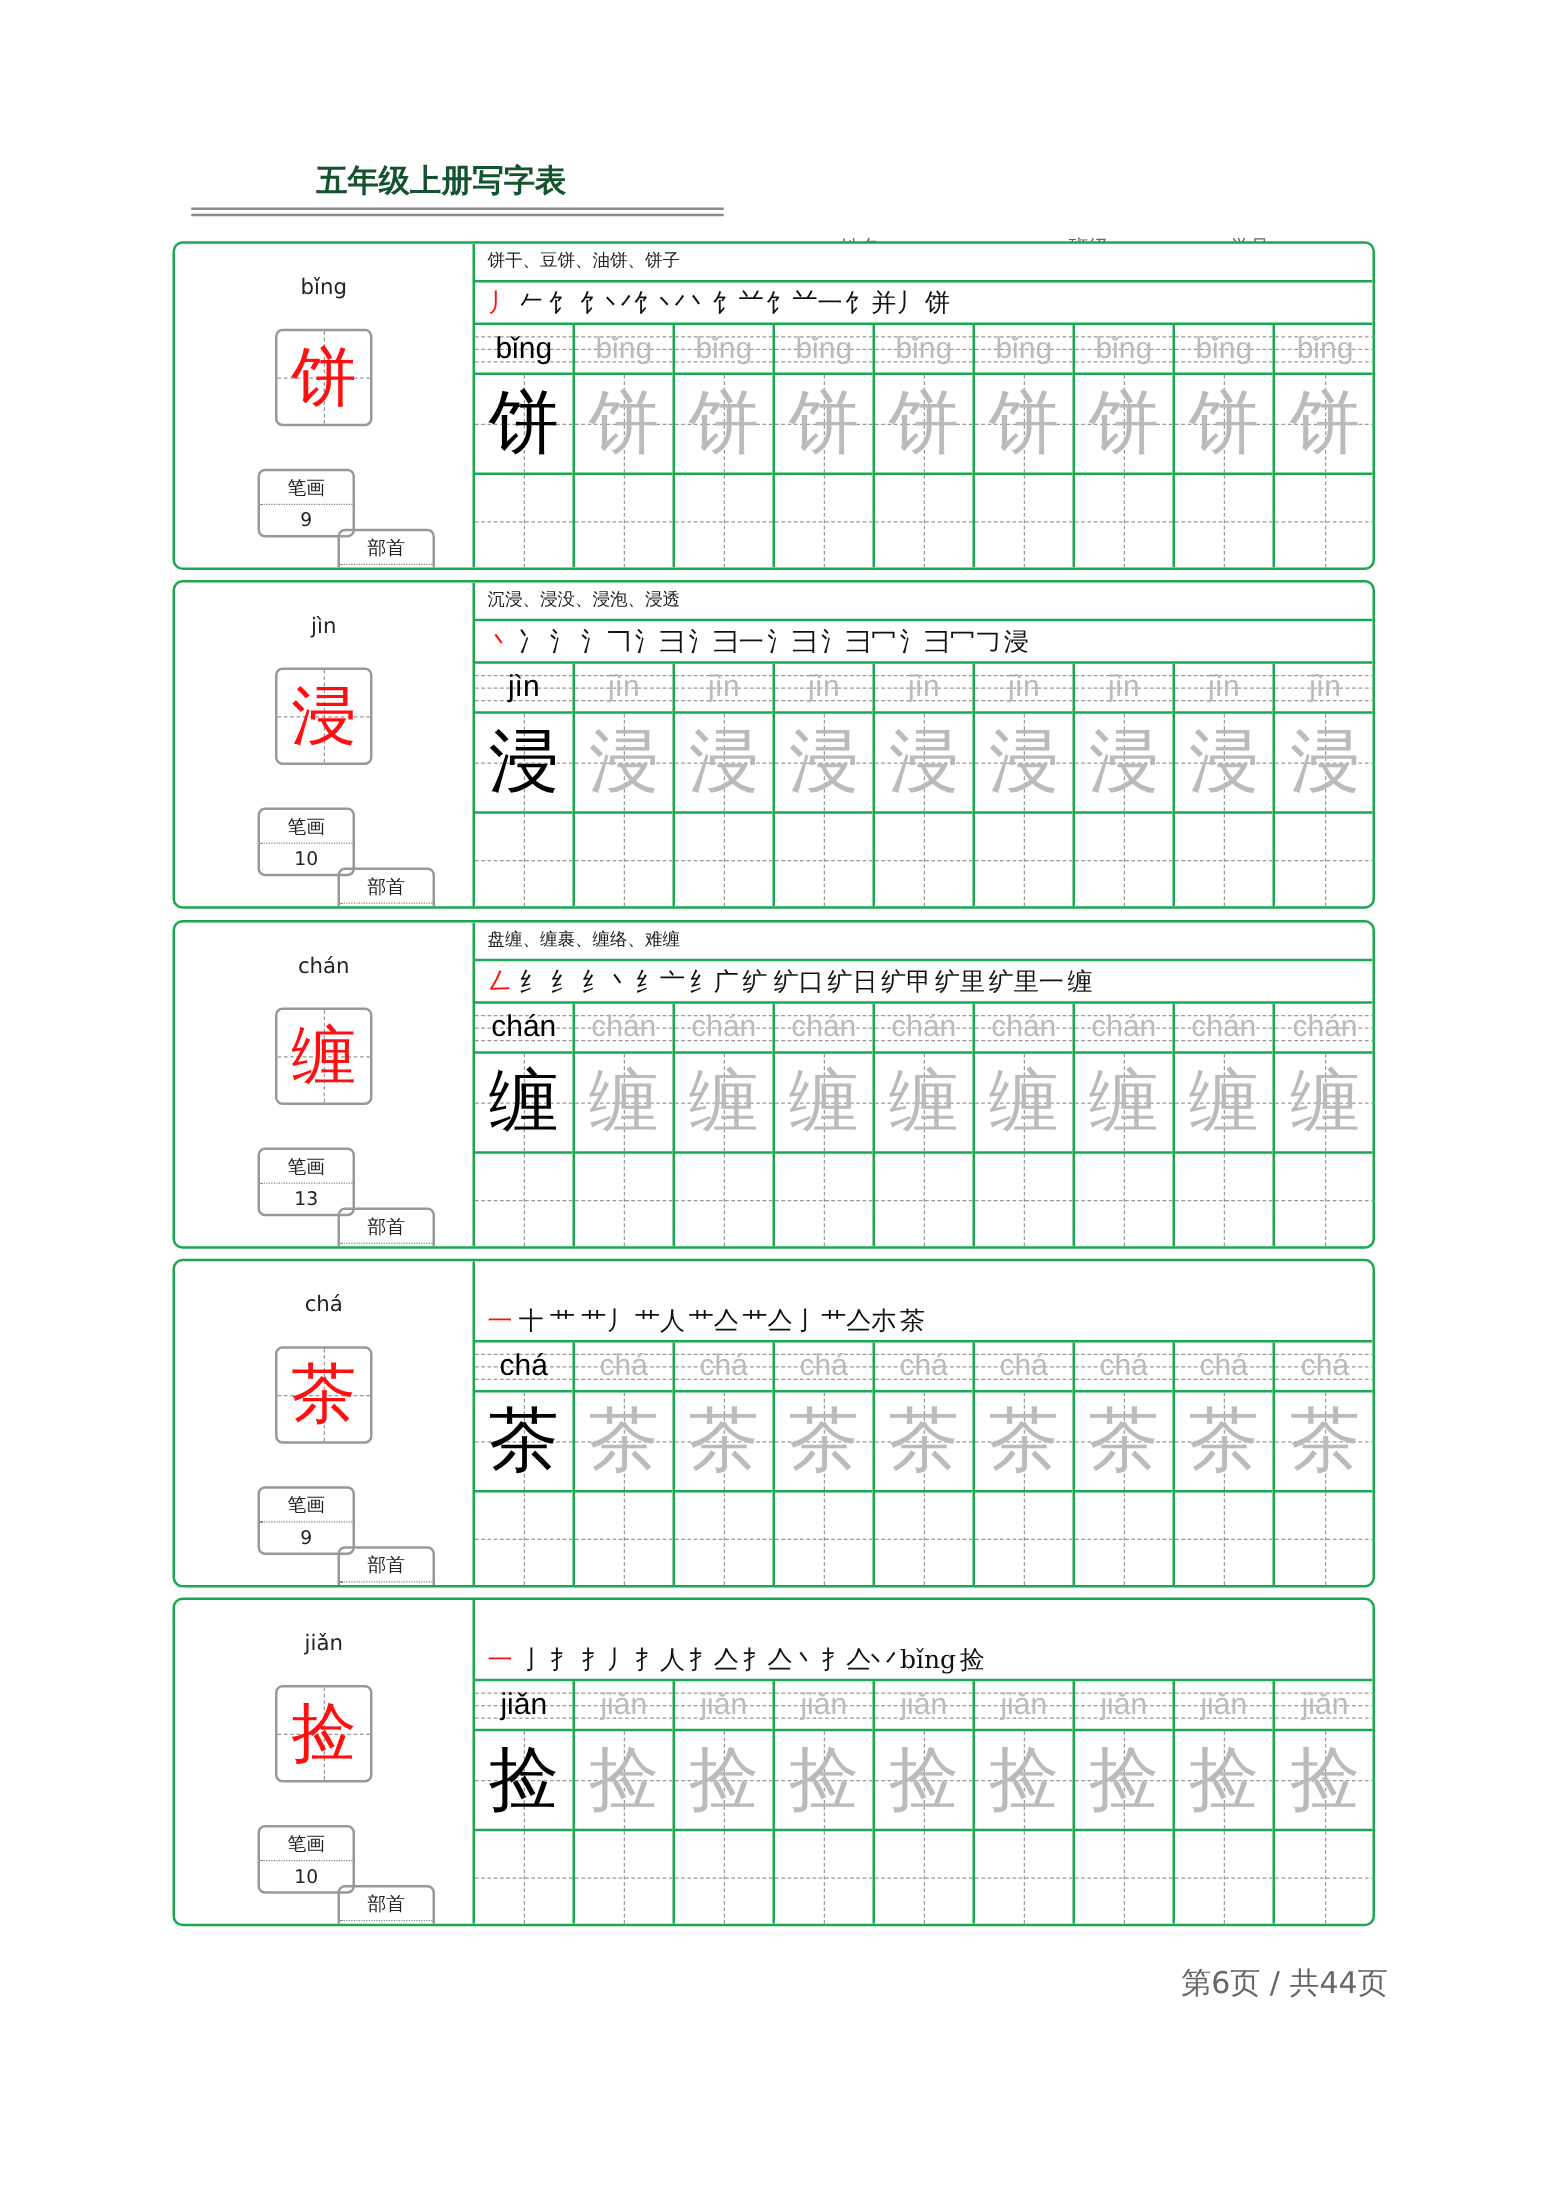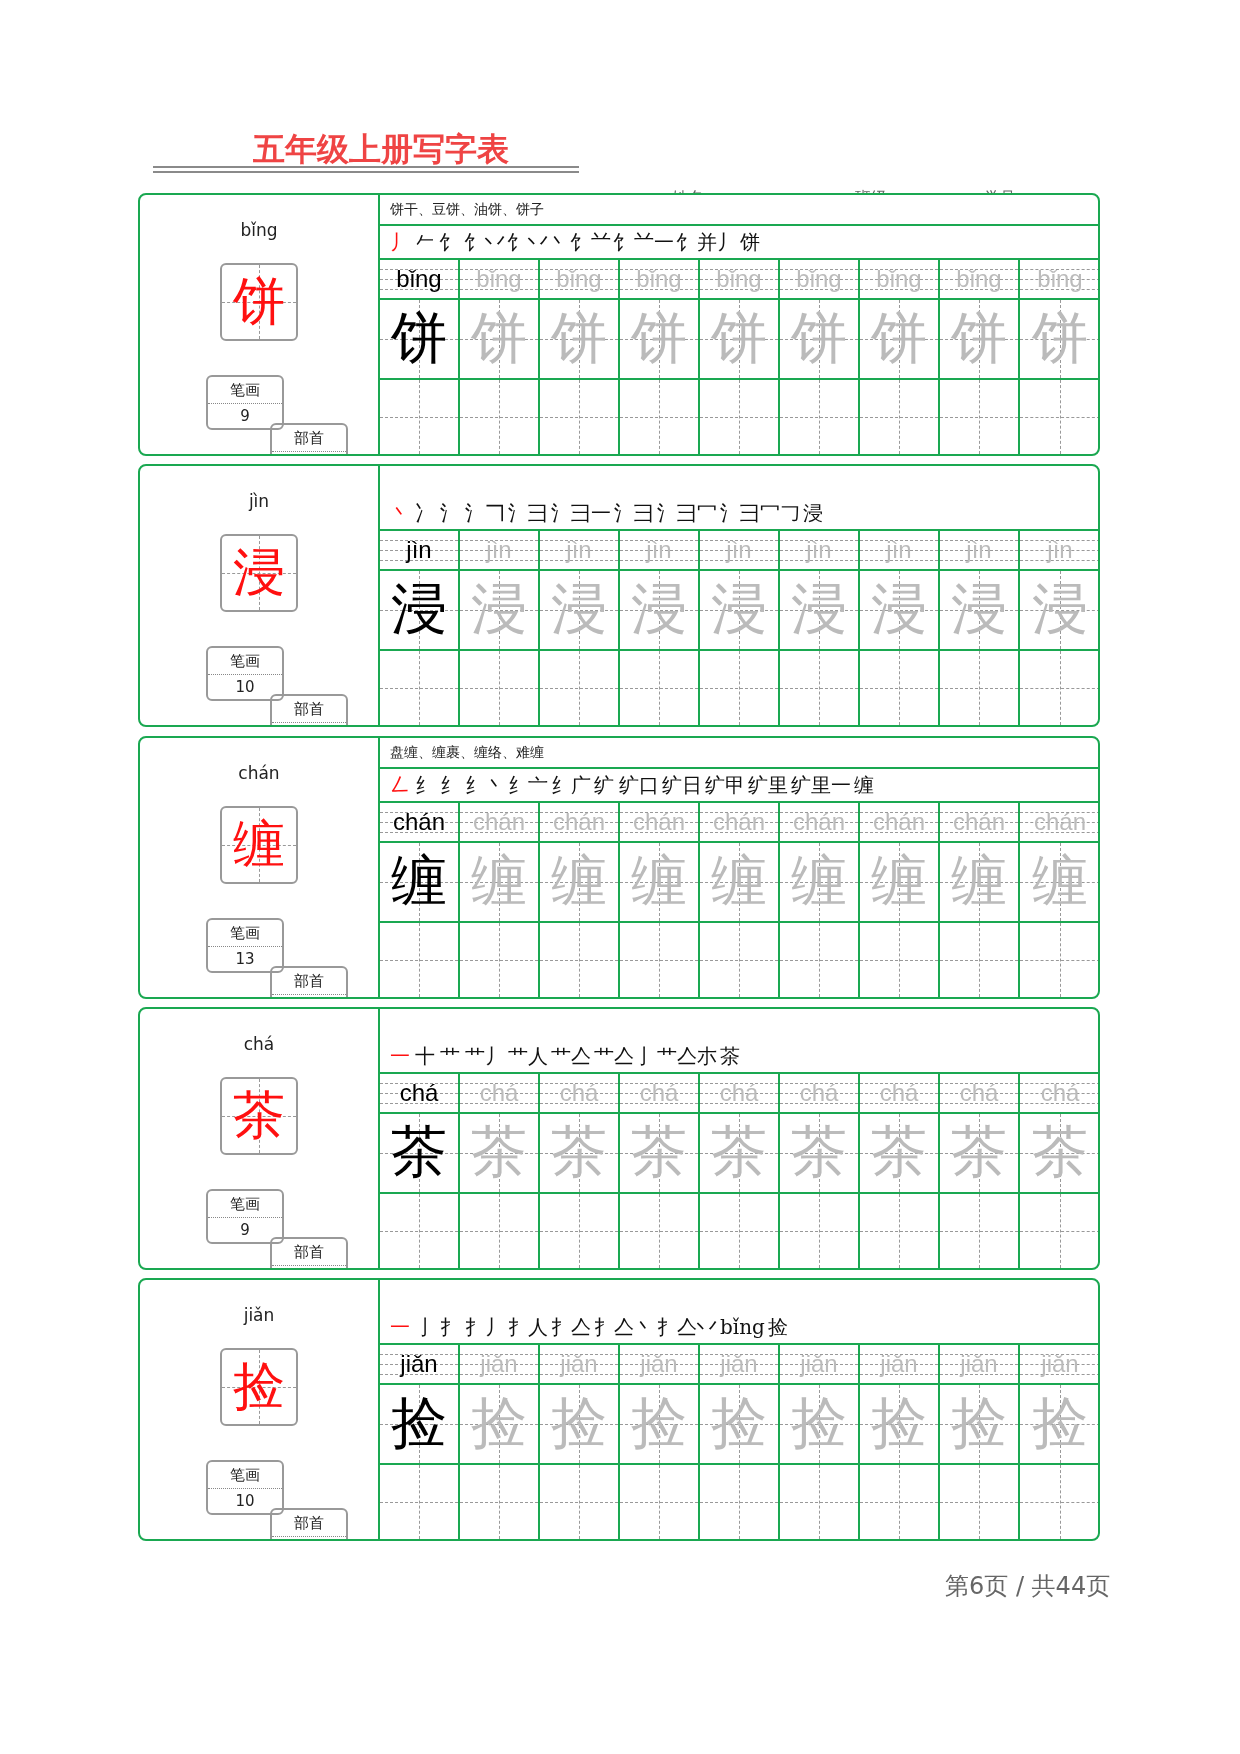--- a/index.html
+++ b/index.html
@@ -1,17 +1,17 @@
 <!DOCTYPE html>
 <html><head>
 <meta charset="utf-8">
 <style>
   html,body{margin:0;padding:0;background:#ffffff;}
   body{width:1240px;height:1754px;position:relative;overflow:hidden;font-family:"DejaVu Sans","Liberation Sans",sans-serif;color:#222;}
-  .title{position:absolute;left:253px;top:128px;font-size:32px;font-weight:bold;color:#ef4444;letter-spacing:0px;}
+  .title{position:absolute;left:253px;top:128px;font-size:25px;font-weight:bold;color:#14532d;letter-spacing:0px;}
   .title-rule{position:absolute;left:153px;width:426px;height:2px;background:#8a8a8a;}
   .title-rule.r1{top:166px;}
   .title-rule.r2{top:171px;}
   .info{position:absolute;top:146px;font-size:16px;color:#666;display:flex;align-items:flex-end;margin-top:42px;}
   .info .blank{display:inline-block;border-bottom:1.5px solid #555;height:18px;margin-left:4px;}
   .card{position:absolute;left:138px;width:962px;height:263px;border:2px solid #1aa851;border-radius:8px;box-sizing:border-box;overflow:hidden;background:#fff;}
   .left{position:absolute;left:0;top:0;width:240px;height:100%;border-right:2px solid #1aa851;box-sizing:border-box;}
   .left .py{position:absolute;top:25px;width:100%;text-align:center;font-size:17px;color:#222;}
   .left .bigbox{position:absolute;left:80px;top:68px;width:78px;height:78px;border:2px solid #999;border-radius:6px;box-sizing:border-box;}
   .bigbox .hl{position:absolute;left:0;right:0;top:50%;border-top:1.5px dashed #999;}
@@ -266,20 +266,21 @@
         <div class="meta m1">
           <div class="lab">笔画</div>
           <div class="val">10</div>
         </div>
         <div class="meta m2">
           <div class="lab">部首</div>
           <div class="val">氵</div>
         </div>
       </div>
       <div class="right">
+        <div class="words">沉浸、浸没、浸泡、浸透</div>
         <div class="strokes">
           <span class="first">丶</span>
           <span class="">冫</span>
           <span class="">氵</span>
           <span class="">氵𠃍</span>
           <span class="">氵彐</span>
           <span class="">氵彐一</span>
           <span class="">氵⺕</span>
           <span class="">氵⺕冖</span>
           <span class="">氵⺕冖𠃌</span>

